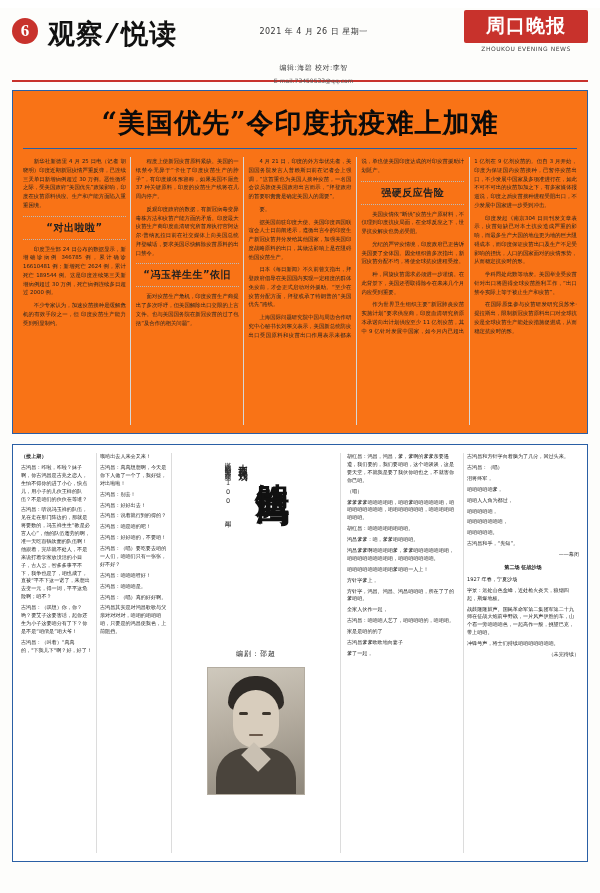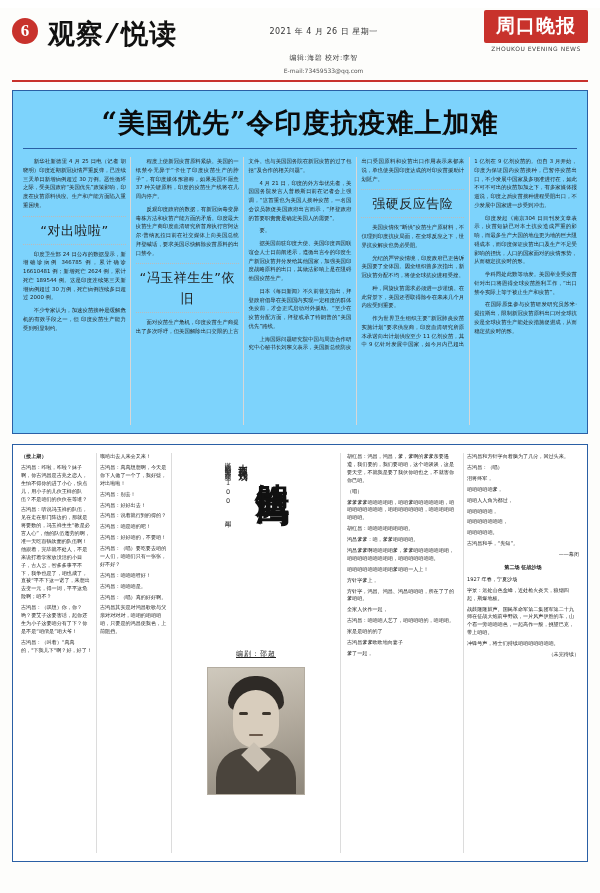--- a/index.html
+++ b/index.html
@@ -62,30 +62,30 @@
     padding-top: 18px;
   }
   .issue-date {
     font-size: 8px;
     color: #333;
     letter-spacing: 0.5px;
   }
   .editor-line {
     font-size: 7px;
     color: #444;
-    margin-top: 16px;
+    margin-top: 26px;
     letter-spacing: 0.5px;
   }
   .email-line {
     font-size: 6px;
     color: #555;
     margin-top: 4px;
   }
   .logo-box {
-    width: 104px;
+    width: 124px;
     margin-top: 2px;
     text-align: center;
   }
   .logo-main {
     background: #c8322c;
     color: #fff;
     font-family: "DejaVu Serif", serif;
     font-size: 19px;
     font-weight: bold;
     letter-spacing: 1px;
@@ -97,21 +97,21 @@
     color: #444;
     margin-top: 2px;
     letter-spacing: 0.5px;
   }
 
   
   .article-top {
     margin: 8px 12px 0 12px;
     border: 1px solid #2a5fa5;
     padding: 10px 10px 8px 10px;
-    background: #7dd3fc;
+    background: #f97316;
   }
   .headline {
     text-align: center;
     font-family: "DejaVu Serif", serif;
     font-size: 27px;
     font-weight: bold;
     letter-spacing: 1px;
     color: #0b0b0b;
     padding: 6px 0 10px 0;
     line-height: 1.15;
@@ -129,22 +129,22 @@
     text-align: justify;
     color: #222;
     height: 268px;
   }
   .cols-5 p {
     margin: 0 0 4px 0;
     text-indent: 2em;
   }
   .subhead {
     text-align: center;
-    font-weight: normal;
-    font-size: 13px;
+    font-weight: bold;
+    font-size: 10px;
     margin: 6px 0 5px 0;
     text-indent: 0;
     letter-spacing: 0.5px;
     border-top: 1px dotted #bbb;
     border-bottom: 1px dotted #bbb;
     padding: 3px 0;
     break-inside: avoid;
   }
 
   
@@ -218,21 +218,20 @@
     font-size: 6.5px;
     color: #333;
     letter-spacing: 1px;
     line-height: 1.5;
   }
   .play-author {
     font-size: 7px;
     color: #222;
     margin-top: 6px;
     letter-spacing: 1px;
-    text-decoration: underline;
   }
   .portrait {
     width: 96px;
     height: 126px;
     margin-top: 8px;
     background: linear-gradient(165deg,#cfc9bd 0%, #b5ada0 45%, #8e877b 100%);
     position: relative;
     overflow: hidden;
     border: 1px solid #b3aca0;
   }

